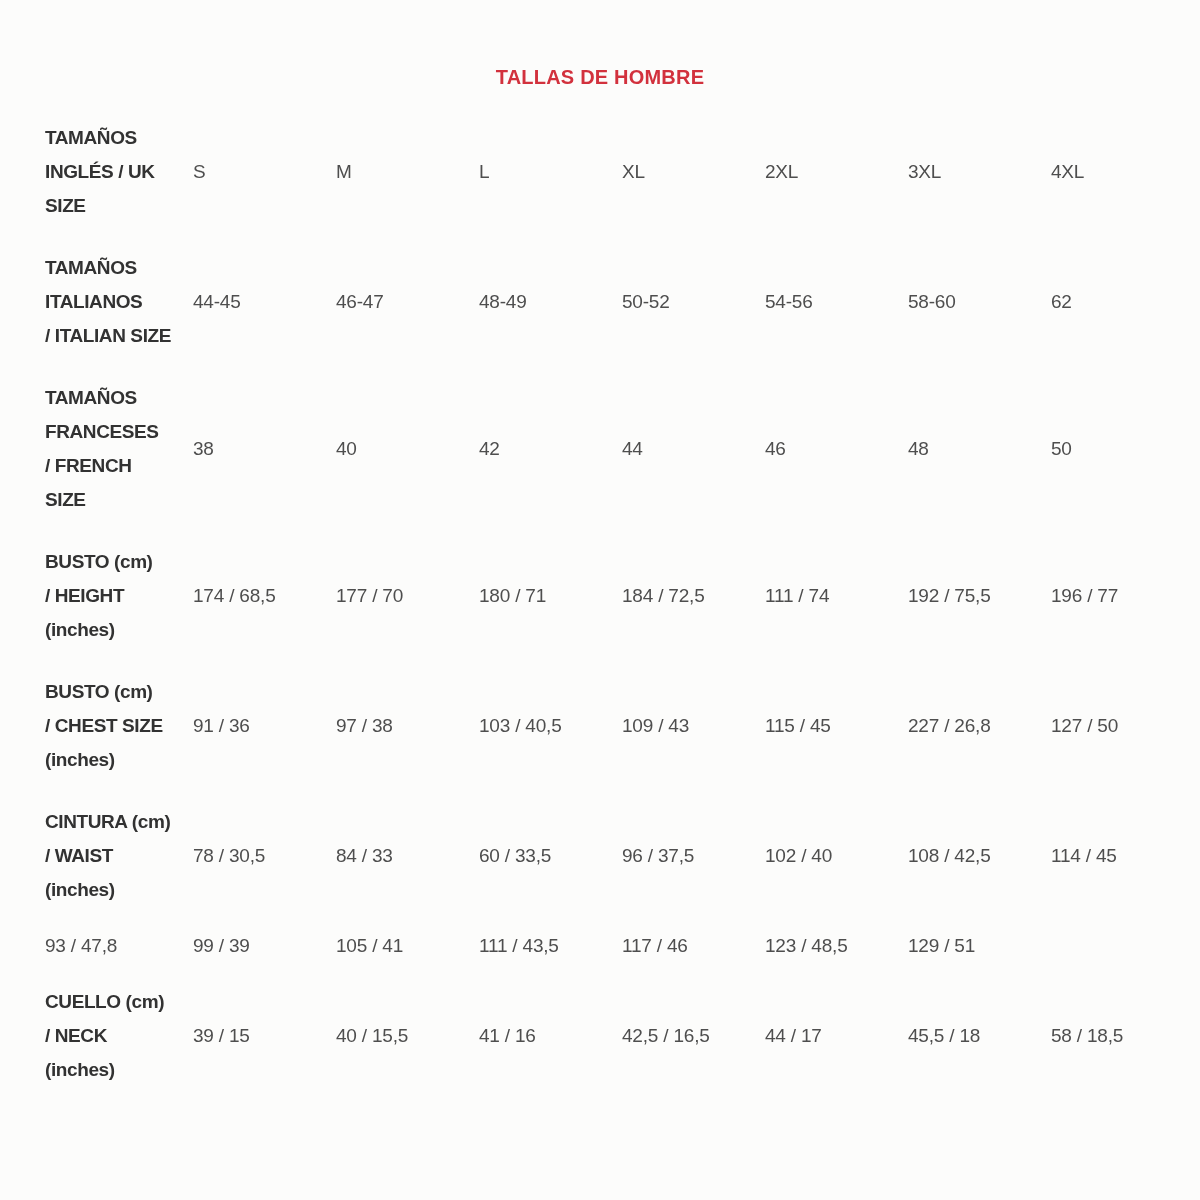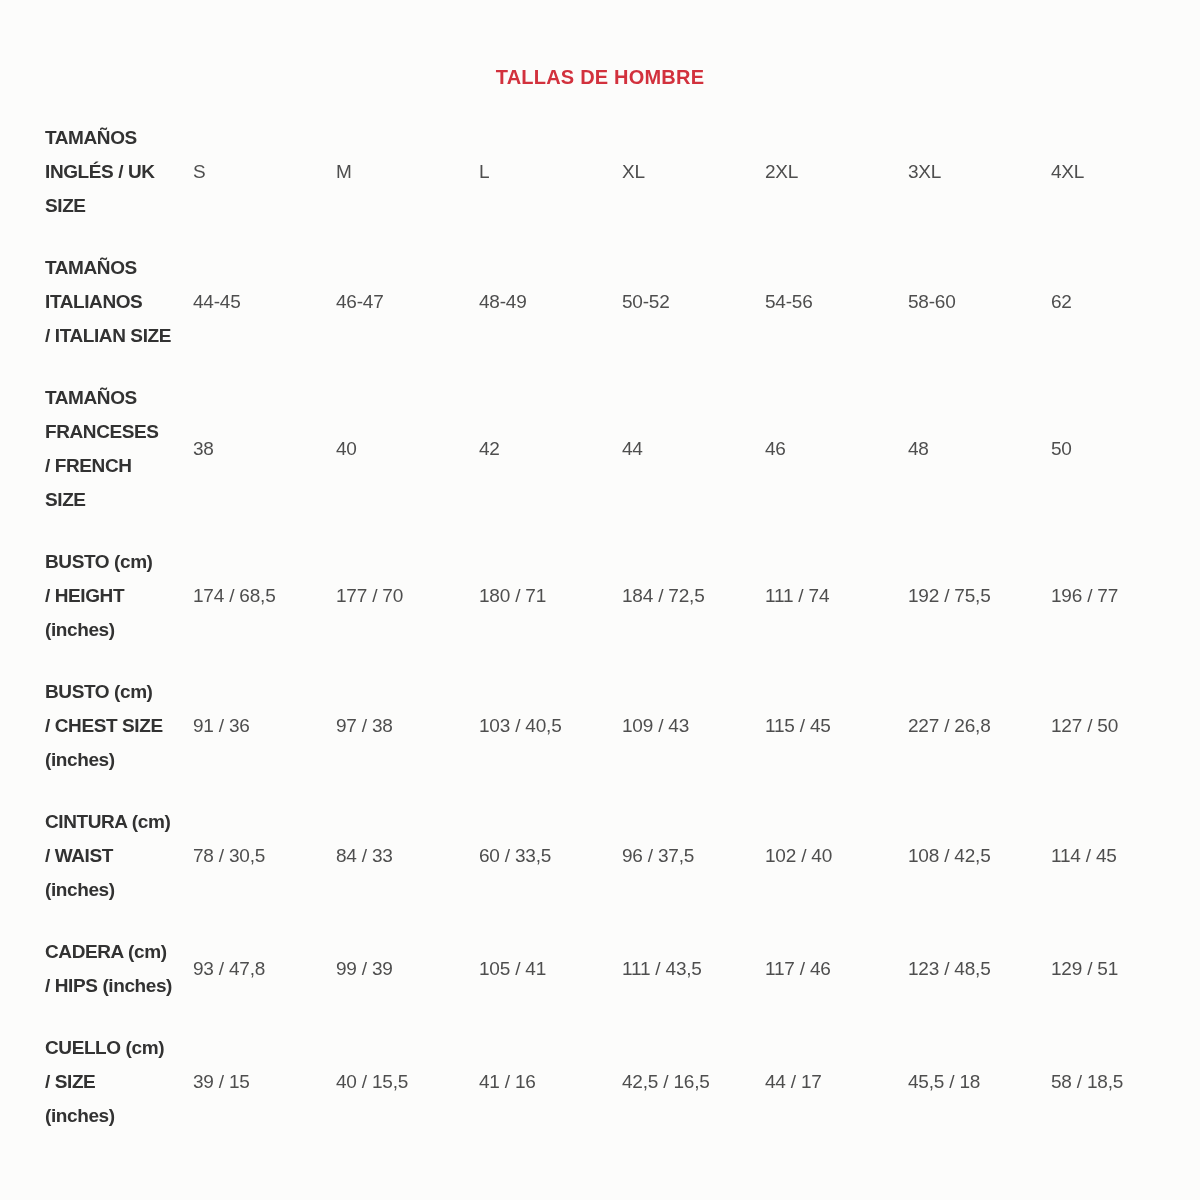--- a/index.html
+++ b/index.html
@@ -129,36 +129,32 @@
         </div>
         <div class="cell value"><span class="seg">78</span><span class="seg"> / </span><span class="seg it">30,5</span></div>
         <div class="cell value"><span class="seg">84</span><span class="seg"> / </span><span class="seg it">33</span></div>
         <div class="cell value"><span class="seg">60</span><span class="seg"> / </span><span class="seg it">33,5</span></div>
         <div class="cell value"><span class="seg">96</span><span class="seg"> / </span><span class="seg it">37,5</span></div>
         <div class="cell value"><span class="seg">102</span><span class="seg"> / </span><span class="seg it">40</span></div>
         <div class="cell value"><span class="seg">108</span><span class="seg"> / </span><span class="seg it">42,5</span></div>
         <div class="cell value"><span class="seg">114</span><span class="seg"> / </span><span class="seg it">45</span></div>
       </div>
       <div class="row">
-        <div class="cell label">
-          <span class="lline"><span class="seg">CADERA (cm)</span></span>
-          <span class="lline"><span class="seg it">/ HIPS (inches)</span></span>
-        </div>
         <div class="cell value"><span class="seg">93</span><span class="seg"> / </span><span class="seg it">47,8</span></div>
         <div class="cell value"><span class="seg">99</span><span class="seg"> / </span><span class="seg it">39</span></div>
         <div class="cell value"><span class="seg">105</span><span class="seg"> / </span><span class="seg it">41</span></div>
         <div class="cell value"><span class="seg">111</span><span class="seg"> / </span><span class="seg it">43,5</span></div>
         <div class="cell value"><span class="seg">117</span><span class="seg"> / </span><span class="seg it">46</span></div>
         <div class="cell value"><span class="seg">123</span><span class="seg"> / </span><span class="seg it">48,5</span></div>
         <div class="cell value"><span class="seg">129</span><span class="seg"> / </span><span class="seg it">51</span></div>
       </div>
       <div class="row">
         <div class="cell label">
           <span class="lline"><span class="seg">CUELLO (cm)</span></span>
-          <span class="lline"><span class="seg it">/ SIZE</span></span>
+          <span class="lline"><span class="seg it">/ NECK</span></span>
           <span class="lline"><span class="seg it">(inches)</span></span>
         </div>
         <div class="cell value"><span class="seg">39</span><span class="seg"> / </span><span class="seg it">15</span></div>
         <div class="cell value"><span class="seg">40</span><span class="seg"> / </span><span class="seg it">15,5</span></div>
         <div class="cell value"><span class="seg">41</span><span class="seg"> / </span><span class="seg it">16</span></div>
         <div class="cell value"><span class="seg">42,5</span><span class="seg"> / </span><span class="seg it">16,5</span></div>
         <div class="cell value"><span class="seg">44</span><span class="seg"> / </span><span class="seg it">17</span></div>
         <div class="cell value"><span class="seg">45,5</span><span class="seg"> / </span><span class="seg it">18</span></div>
         <div class="cell value"><span class="seg">58</span><span class="seg"> / </span><span class="seg it">18,5</span></div>
       </div>

